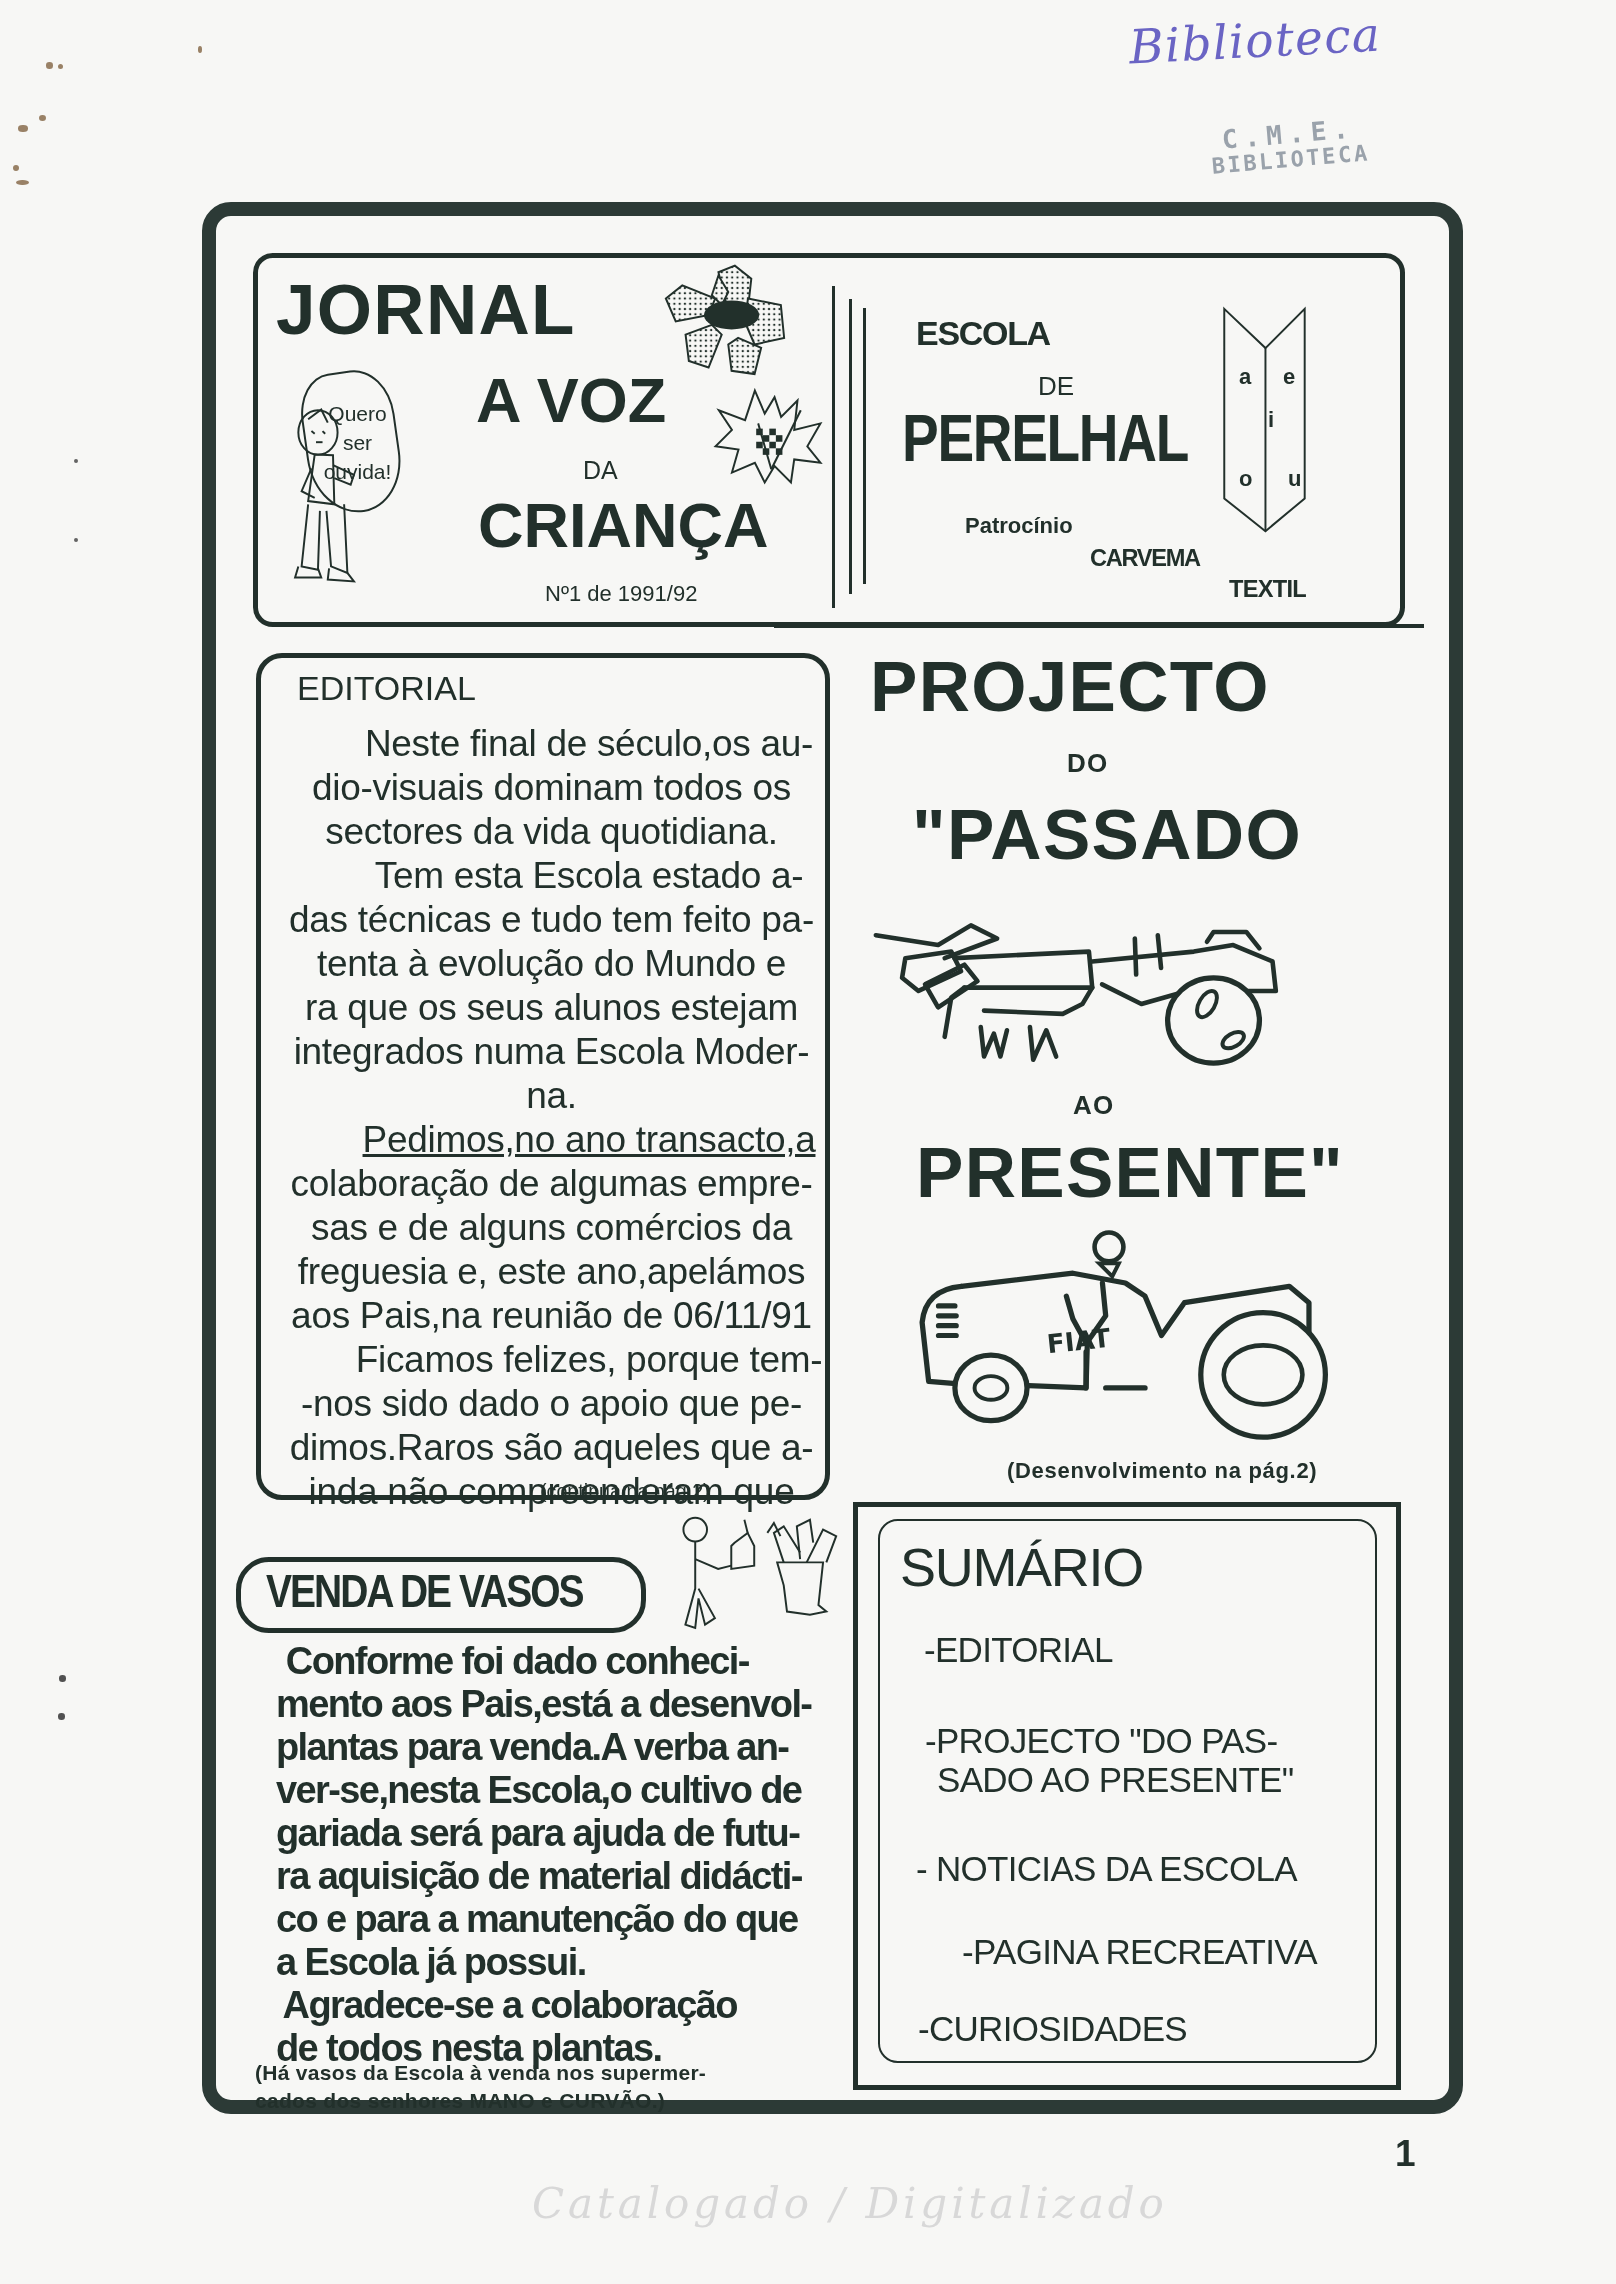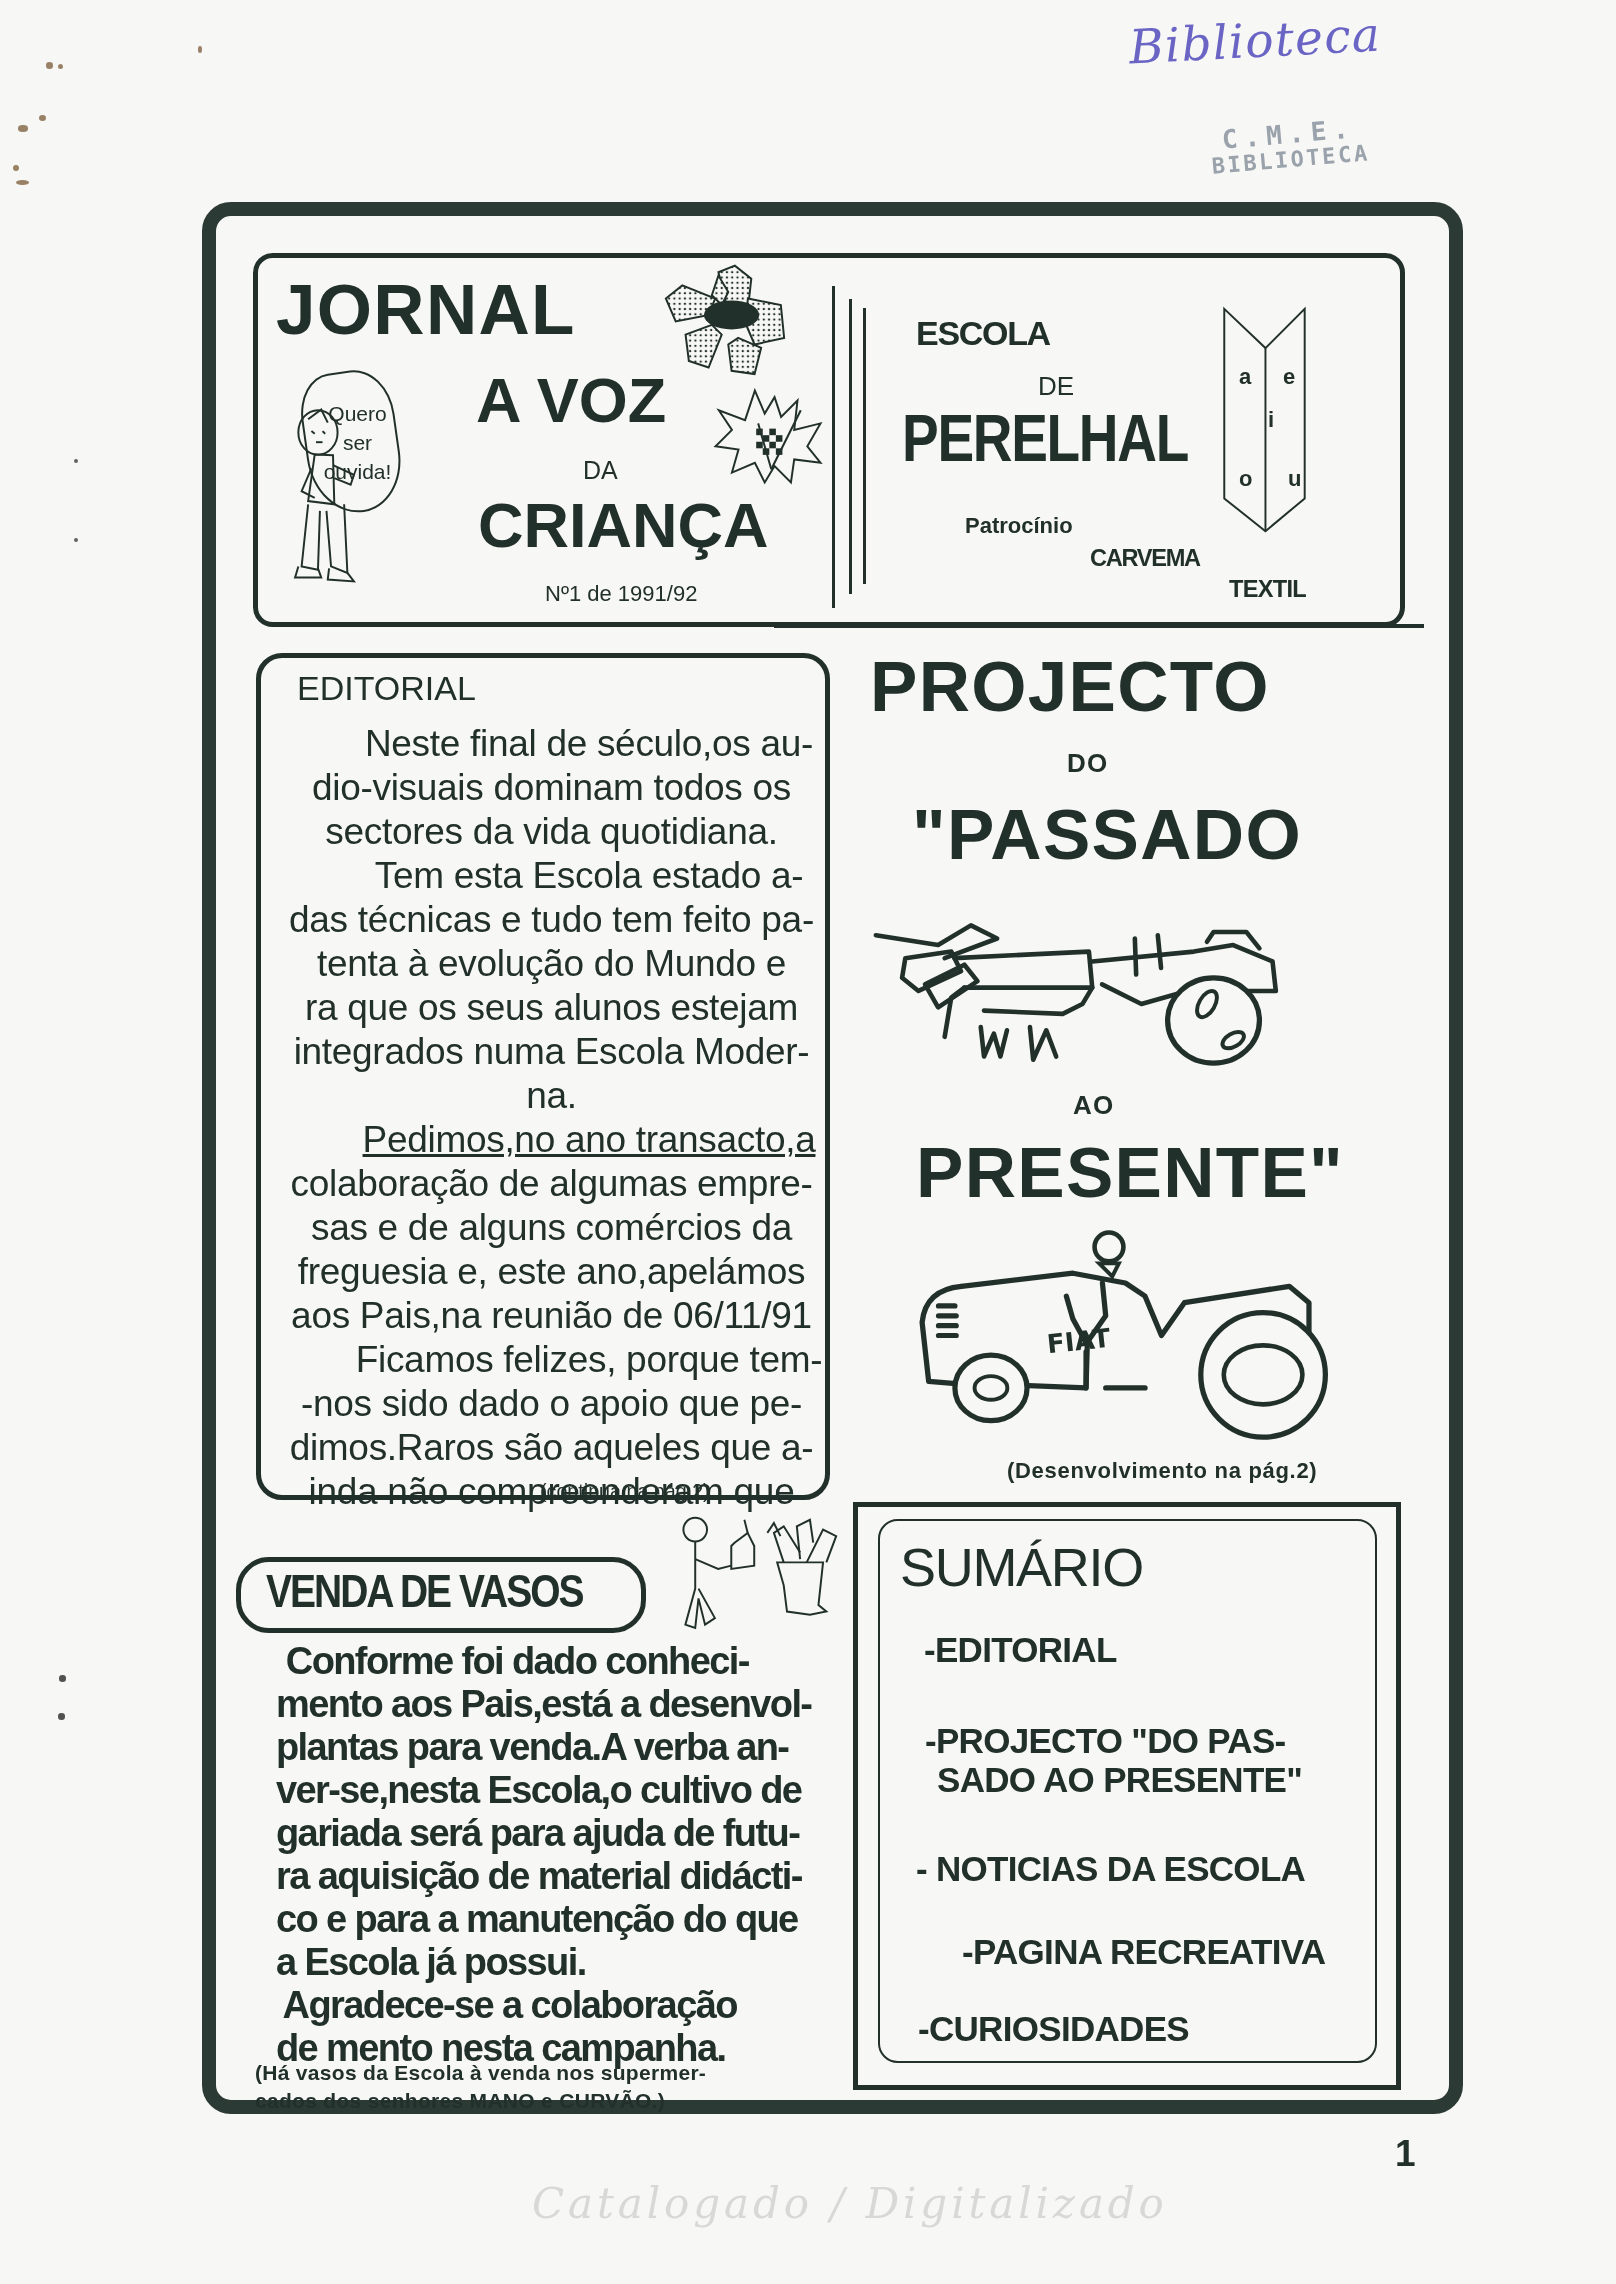--- a/index.html
+++ b/index.html
@@ -62,21 +62,21 @@
   }
   .venda-label { left:266px; top:1565px; font-size:39px; font-weight:bold; letter-spacing:-2px; transform:scaleY(1.2); transform-origin:left top; }
   .venda-body { left:276px; top:1640px; width:591px; font-size:38px; line-height:43px; font-weight:bold; letter-spacing:-1.6px; }
   .venda-body p { margin:0; white-space:nowrap; }
   .venda-note { left:255px; top:2059px; width:591px; font-size:21px; line-height:27.6px; font-weight:bold; letter-spacing:0.3px; }
   .venda-note p { margin:0; white-space:nowrap; }
   
   .sum-outer { left:853px; top:1502px; width:538px; height:578px; border:5.3px solid #22302b; }
   .sum-inner { left:878px; top:1519px; width:495px; height:540px; border:2px solid #22302b; border-radius:19.7px; }
   .sum-title { left:900px; top:1536px; font-size:54px; letter-spacing:-1.3px; }
-  .sum-item { position:absolute; font-size:35px; letter-spacing:-0.7px; white-space:nowrap; line-height:42px;font-weight:bold; }
+  .sum-item { position:absolute; font-size:35px; letter-spacing:-0.7px; white-space:nowrap; line-height:42px; }
   .pagenum { left:1395px; top:2133px; font-size:37px; font-weight:bold; }
   .catalog { left:532px; top:2179px; font-family:"DejaVu Serif", serif; font-style:italic; font-size:42px; color:#d8d8d8; letter-spacing:3.9px; }
 </style>
 </head>
 <body>
 
 <div class="abs hand" style="left:1129px;top:13px;transform:rotate(-3deg);">Biblioteca</div>
 <div class="abs stamp" style="left:1181px;top:121px;width:217px;transform:rotate(-5deg);">
   <div style="font-size:26px;letter-spacing:6.6px;">C.M.E.</div>
   <div style="font-size:22px;letter-spacing:2.6px;">BIBLIOTECA</div>
@@ -284,21 +284,21 @@
 <div class="abs ink venda-body" id="venda-body">
     <p style="padding-left: 9.8px;">Conforme foi dado conheci-</p>
     <p>mento aos Pais,está a desenvol-</p>
     <p>plantas para venda.A verba an-</p>
     <p>ver-se,nesta Escola,o cultivo de</p>
     <p>gariada será para ajuda de futu-</p>
     <p>ra aquisição de material didácti-</p>
     <p>co e para a manutenção do que</p>
     <p>a Escola já possui.</p>
     <p style="padding-left: 6.6px;">Agradece-se a colaboração</p>
-    <p>de mento nesta campanha.</p>
+    <p>de todos nesta plantas.</p>
   </div>
 <div class="abs ink venda-note">
   <p>(Há vasos da Escola à venda nos supermer-</p>
   <p>cados dos senhores  MANO e CURVÃO.)</p>
 </div>
 
 <div class="abs sum-outer"></div>
 <div class="abs sum-inner"></div>
 <div class="abs ink sum-title">SUMÁRIO</div>
 <div class="sum-item ink" style="left:924px;top:1629px;">-EDITORIAL</div>

